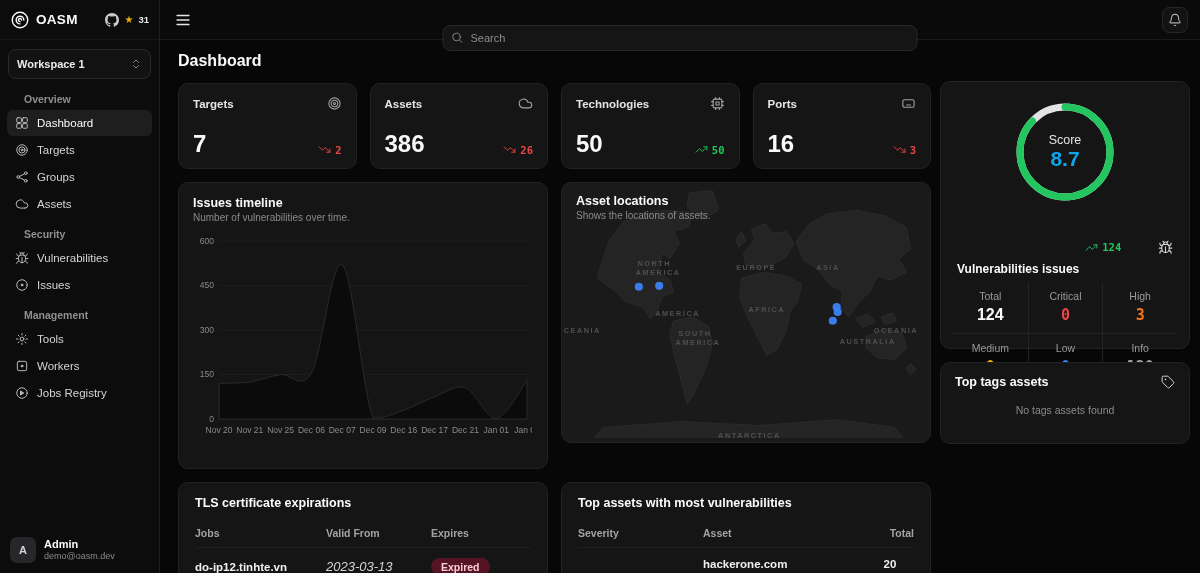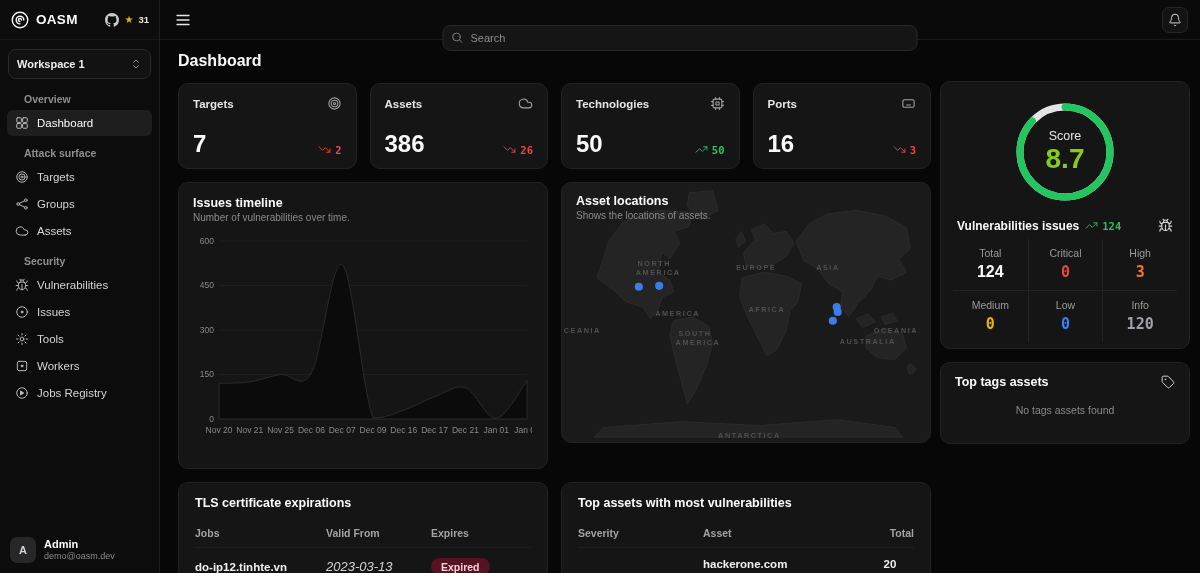--- a/index.html
+++ b/index.html
@@ -78,23 +78,23 @@
   .trow .date { color:#d4d4d4; font-size:13px;font-style:italic; }
   .badge-expired { display:inline-flex; align-items:center; background:rgba(190,18,60,.38); color:#fecdd3; font-size:10.5px; font-weight:600; border-radius:999px; padding:2.5px 10px; width:fit-content; }
   .sev-bar { width:100px; height:9px; border-radius:99px; background:#a8a29e; }
   .t-total { text-align:center; font-weight:600; color:#f0f0f0; }
 
   
   .score-card { height:268px; padding:12px; display:flex; flex-direction:column; }
   .ring-wrap { position:relative; width:104px; height:104px; margin:6px auto 10px; }
   .ring-text { position:absolute; inset:0; display:flex; flex-direction:column; align-items:center; justify-content:center; }
   .ring-text .s-lbl { font-size:12.5px; color:#e4e4e7; }
-  .ring-text .s-val { font-size:28px; font-weight:800; color:#84cc16; }
+  .ring-text .s-val { font-size:21px; font-weight:800; color:#0ea5e9; }
   .vuln-head { display:flex; align-items:center; gap:6px; padding:4px 4px 6px; }
-  .vuln-title { font-size:12px; font-weight:700; color:#fafafa; }
+  .vuln-title { font-size:12px; font-weight:700; color:#fafafa;margin-top:44px; }
   .vuln-head .ic.bug { margin-left:auto; color:#d4d4d4; }
   .vstats { display:grid; grid-template-columns:1fr 1fr 1fr; }
   .vcell { text-align:center; padding:8px 2px 9px; }
   .vcell:nth-child(2), .vcell:nth-child(3), .vcell:nth-child(5), .vcell:nth-child(6) { border-left:1px solid #232323; }
   .vcell:nth-child(n+4) { border-top:1px solid #232323; }
   .v-lbl { font-size:10.5px; color:#9a9a9a; margin-bottom:4px; }
   .v-val { font-size:15px; font-weight:700; font-family:"DejaVu Sans Mono",monospace; }
   .v-val.sans { font-family:"Liberation Sans",sans-serif; font-size:16px; }
 
   .tags-card { height:82px; padding:12px 14px; display:flex; flex-direction:column; }
@@ -147,21 +147,20 @@
          <span class="ic" style="width:14px;height:14px">
             <svg viewBox="0 0 24 24" fill="none" stroke="currentColor" stroke-width="1.7" stroke-linecap="round" stroke-linejoin="round">
               <rect x="3" y="3" width="8" height="8" rx="1.5"></rect>
               <rect x="13" y="3" width="8" height="8" rx="1.5"></rect>
               <rect x="3" y="13" width="8" height="8" rx="1.5"></rect>
               <rect x="13" y="13" width="8" height="8" rx="1.5"></rect>
             </svg>
           </span>
           <span>Dashboard</span>
         </div>
-        <div class="side-label">Attack surface</div>
         <div class="side-item">
          <span class="ic" style="width:14px;height:14px">
             <svg viewBox="0 0 24 24" fill="none" stroke="currentColor" stroke-width="1.7" stroke-linecap="round" stroke-linejoin="round">
               <circle cx="12" cy="12" r="9"></circle>
               <circle cx="12" cy="12" r="5.3"></circle>
               <circle cx="12" cy="12" r="1.7"></circle>
             </svg>
           </span>
           <span>Targets</span>
         </div>
@@ -199,20 +198,21 @@
         </div>
         <div class="side-item">
          <span class="ic" style="width:14px;height:14px">
             <svg viewBox="0 0 24 24" fill="none" stroke="currentColor" stroke-width="1.7" stroke-linecap="round" stroke-linejoin="round">
               <circle cx="12" cy="12" r="9"></circle>
               <circle cx="12" cy="12" r="1.6" fill="currentColor"></circle>
             </svg>
           </span>
           <span>Issues</span>
         </div>
+        <div class="side-label">Management</div>
         <div class="side-item">
          <span class="ic" style="width:14px;height:14px">
             <svg viewBox="0 0 24 24" fill="none" stroke="currentColor" stroke-width="1.7" stroke-linecap="round" stroke-linejoin="round">
               <circle cx="12" cy="12" r="3.2"></circle>
               <path d="M12 2.5v2.6M12 18.9v2.6M2.5 12h2.6M18.9 12h2.6M5.3 5.3l1.8 1.8M16.9 16.9l1.8 1.8M18.7 5.3l-1.8 1.8M7.1 16.9l-1.8 1.8"></path>
             </svg>
           </span>
           <span>Tools</span>
         </div>
         <div class="side-item">

